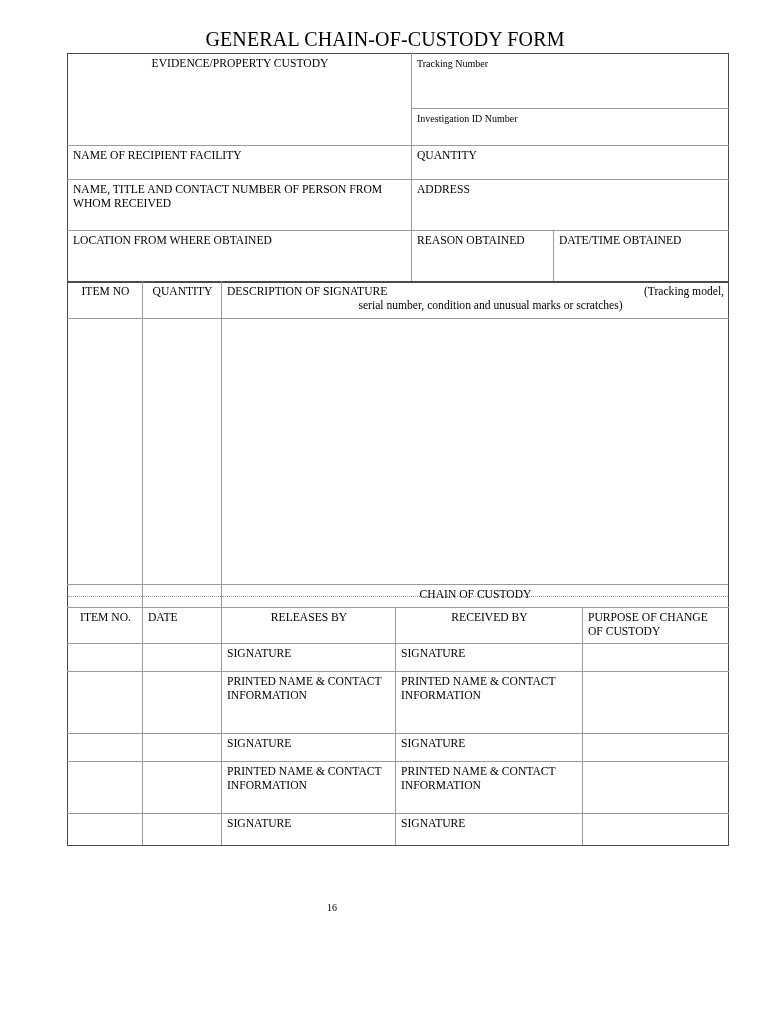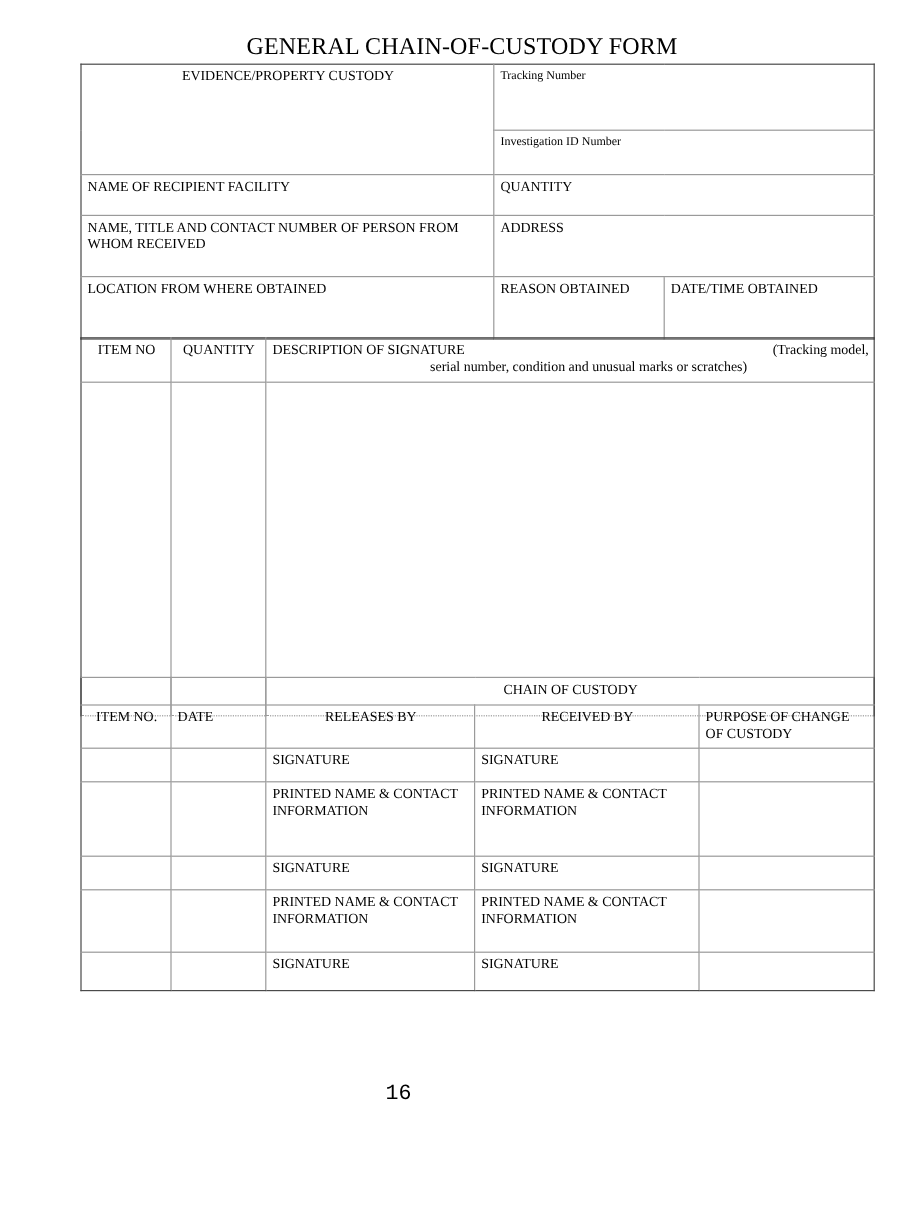--- a/index.html
+++ b/index.html
@@ -69,38 +69,37 @@
     text-align: center;
     padding-left: 30px;
   }
   #description-table .incl {
     float: right;
   }
   .desc-body-cell { height: 272px; }
   .dotted-bot { border-bottom: 1px dotted #9a9a9a !important; }
 
   
-  #custody-table { top: 564px; border-radius: 12px; }
+  #custody-table { top: 584px; border-radius: 12px; }
   #custody-table td { vertical-align: top; }
   .coc-title-cell { text-align: center; }
   .row-h-sig   { height: 28px; }
   .row-h-name  { height: 62px; }
   .row-h-name2 { height: 52px; }
   .row-h-last  { height: 32px; }
   .hdr-row td  { height: 28px; }
 
   
   .page-number {
     position: absolute;
     left: 0;
     top: 902px;
     width: 664px;
     text-align: center;
-    font-size: 18px;
-    font-family: Liberation Mono, monospace;
+    font-size: 10px;
   }
 </style>
 </head>
 <body>
 
 <div class="page-title">GENERAL CHAIN-OF-CUSTODY FORM</div>
 
 <table id="identification-table" class="form-table">
   <colgroup>
     <col style="width:344px">

